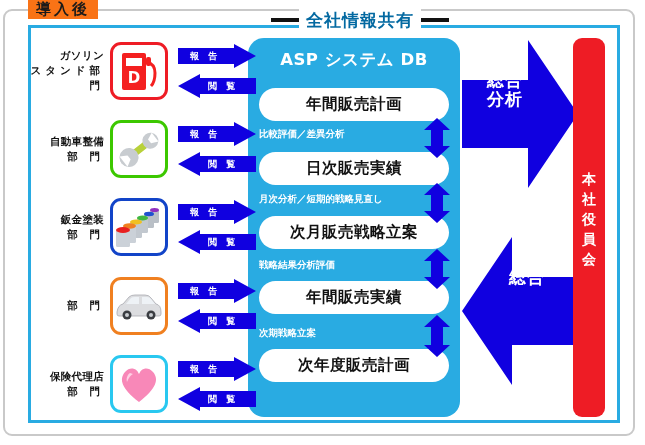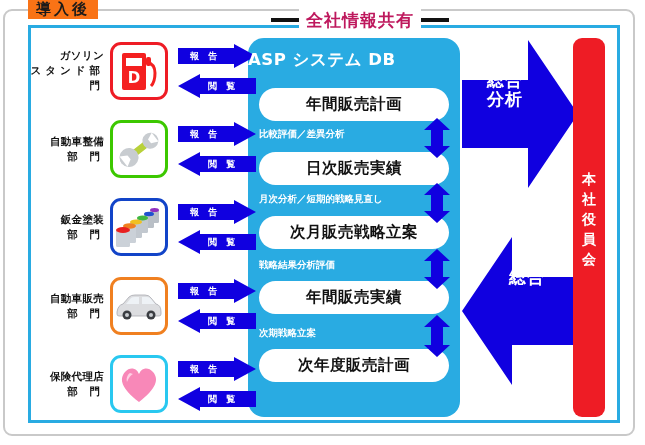--- a/index.html
+++ b/index.html
@@ -12,42 +12,42 @@
   .legend{position:absolute;left:28px;top:0px;background:#f97316;padding:0 8px;
        font-size:15px;font-weight:bold;color:#1a1a1a;letter-spacing:3px;white-space:nowrap;text-align:right;}
 
   .inner-frame{position:absolute;left:28px;top:25px;width:592px;height:398px;
        border:3px solid #29abe2;box-sizing:border-box;background:#fff;}
 
   
   .title-wrap{position:absolute;left:215px;top:8px;width:290px;height:24px;
        display:flex;align-items:center;justify-content:center;z-index:40;}
   .title-rule{flex:0 0 28px;height:4px;background:#111;}
-  .title-text{font-size:17px;font-weight:bold;color:#be185d;white-space:nowrap;
+  .title-text{font-size:17px;font-weight:bold;color:#0369a1;white-space:nowrap;
        padding:0 7px;background:#fff;letter-spacing:1px;}
 
   
   .dept{position:absolute;left:26px;width:150px;height:62px;}
   .dept-label{position:absolute;left:0;top:50%;transform:translateY(-50%);
        width:78px;text-align:right;font-size:10.5px;font-weight:bold;color:#111;
        line-height:1.45;letter-spacing:0.3px;}
   .dept-label .l2{letter-spacing:4px;}
   .dept-icon{position:absolute;left:84px;top:2px;width:58px;height:58px;
        border-radius:11px;background:#fff;box-sizing:border-box;
        display:flex;align-items:center;justify-content:center;overflow:hidden;}
 
   
   .rbpair{position:absolute;width:78px;height:56px;}
   .arrow-lbl{position:absolute;font-size:9px;font-weight:bold;color:#fff;
        letter-spacing:3px;white-space:nowrap;z-index:3;}
 
   
   .asp-panel{position:absolute;left:248px;top:38px;width:212px;height:379px;
        background:#29abe2;border-radius:16px;}
-  .asp-title{position:absolute;left:248px;top:49px;width:212px;text-align:left;
+  .asp-title{position:absolute;left:248px;top:49px;width:212px;text-align:center;
        font-size:16.5px;font-weight:bold;color:#fff;letter-spacing:0.5px;z-index:6;}
 
   .wbox{position:absolute;left:259px;width:190px;height:33px;background:#fff;
        border-radius:17px;display:flex;align-items:center;justify-content:center;z-index:6;}
   .wbox span{font-size:15.5px;font-weight:bold;color:#111;letter-spacing:0.5px;white-space:nowrap;}
 
   .conn-lbl{position:absolute;width:190px;left:259px;text-align:left;
        font-size:9.5px;font-weight:bold;color:#fff;z-index:6;white-space:nowrap;}
 
   
@@ -207,21 +207,20 @@
           <ellipse cx="15.5" cy="21" rx="6.5" ry="2.8" fill="#f08020"></ellipse>
         <rect x="2" y="25" width="14" height="17" rx="1.5" fill="#cbd1d8"></rect>
           <ellipse cx="9" cy="25" rx="7" ry="3" fill="#e82020"></ellipse>
       </g>
     </svg>
   </div>
 </div>
 
 <div class="dept" style="top:275px;">
   <div class="dept-label">
-    <div>自動車販売</div>
     <div class="l2">部 門</div>
   </div>
   <div class="dept-icon" style="border:3px solid #f08020;">
     <svg width="50" height="30" viewBox="0 0 50 30">
       <path d="M3 21 q1 -7 6 -8 l6 -7 q2 -2 6 -2 l10 0 q4 0 6 3 l5 6 q5 1 5 8 l0 2 q0 2 -2 2 l-40 0 q-2 0 -2 -2 Z" fill="#dcdde0" stroke="#a8aab0" stroke-width="0.8"></path>
       <path d="M12 13 l5 -6 q1 -1 4 -1 l4 0 l0 7 Z" fill="#eef2f6"></path>
       <path d="M28 6 l5 0 q3 0 4 2 l4 5 l-13 0 Z" fill="#eef2f6"></path>
       <circle cx="13" cy="24" r="4.5" fill="#3a3d42"></circle>
         <circle cx="13" cy="24" r="2" fill="#c8ccd0"></circle>
       <circle cx="37" cy="24" r="4.5" fill="#3a3d42"></circle>

